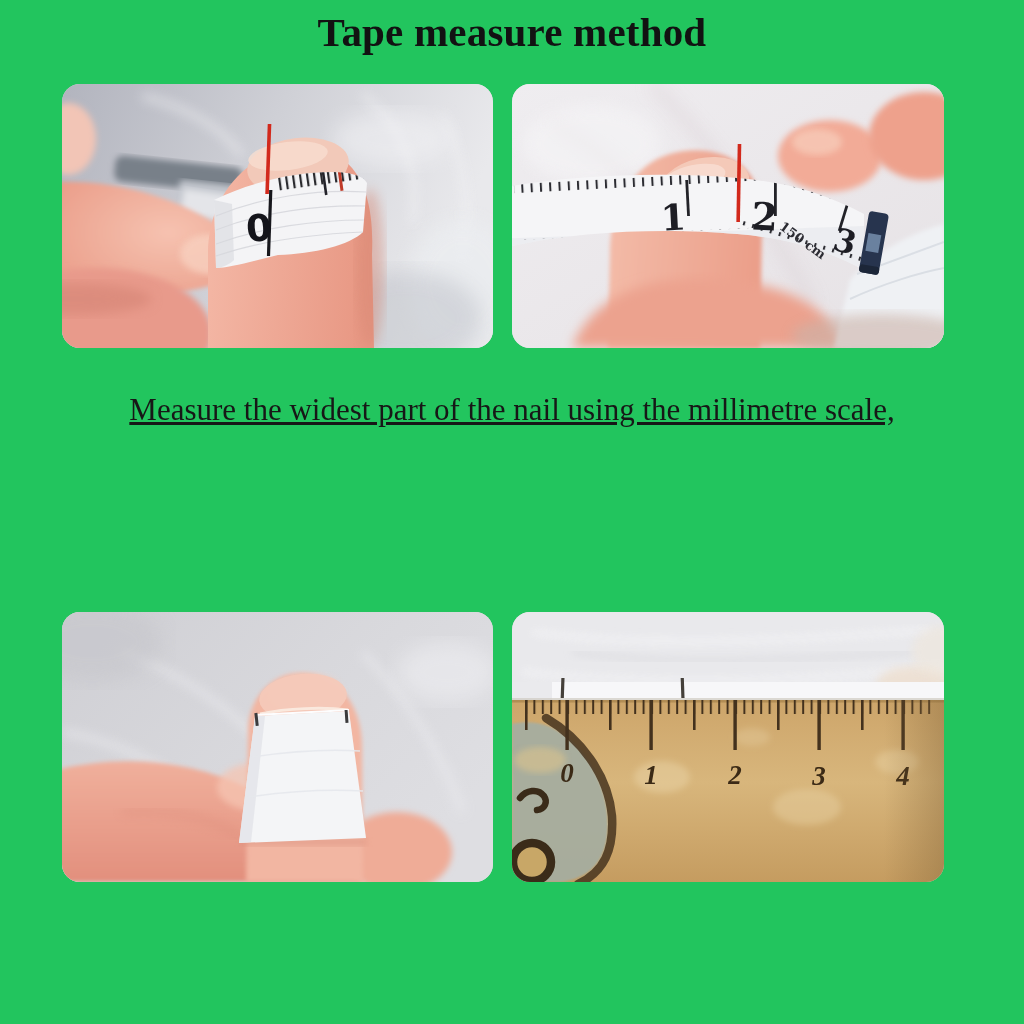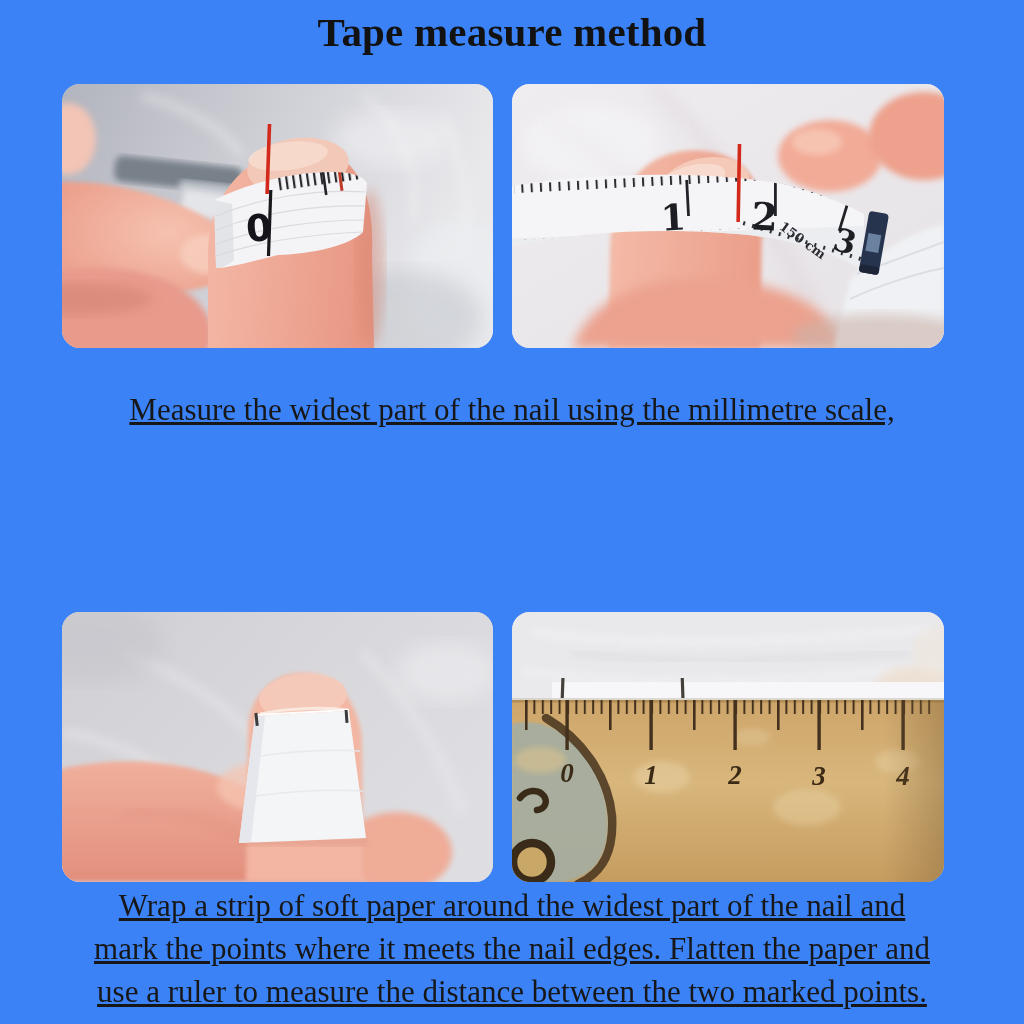--- a/index.html
+++ b/index.html
@@ -1,16 +1,16 @@
 <!DOCTYPE html>
 <html><head>
 <meta charset="utf-8">
 <style>
   html,body{margin:0;padding:0;background:#ffffff;}
-  .page{position:relative;width:1024px;height:1024px;background:#3b82f6;overflow:hidden;
+  .page{position:relative;width:1024px;height:1024px;background:#22c55e;overflow:hidden;
         font-family:"Liberation Serif","DejaVu Serif",serif;color:#161616;}
   .section-title{position:absolute;left:0;width:1024px;text-align:center;
         font-size:41px;font-weight:600;letter-spacing:.2px;color:#121212;}
   #title-tape{top:8px;}
   #title-ruler{top:506px;}
   .para{position:absolute;left:0;width:1024px;text-align:center;
         font-size:31px;line-height:43px;font-weight:400;color:#171717;}
   #para-tape{top:388px;}
   #para-ruler{top:884px;}
   .para span{display:block;white-space:nowrap;text-decoration:underline;}
@@ -314,19 +314,14 @@
       <text class="ruler-num" x="139" y="172" text-anchor="middle">1</text>
       <text class="ruler-num" x="223" y="172" text-anchor="middle">2</text>
       <text class="ruler-num" x="307" y="173" text-anchor="middle">3</text>
       <text class="ruler-num" x="391" y="173" text-anchor="middle">4</text>
       <rect x="49" y="66" width="3.2" height="20" fill="#45403a" transform="rotate(2 50 76)"></rect>
       <rect x="169" y="66" width="3.2" height="20" fill="#45403a" transform="rotate(-2 170 76)"></rect>
       <rect x="372" y="88" width="60" height="182" fill="url(#d_vig)"></rect>
     </svg>
   </div>
 
-  <div class="para" id="para-ruler">
-    <span>Wrap a strip of soft paper around the widest part of the nail and</span>
-    <span>mark the points where it meets the nail edges. Flatten the paper and</span>
-    <span>use a ruler to measure the distance between the two marked points.</span>
-  </div>
 
 </div>
 
 </body></html>

